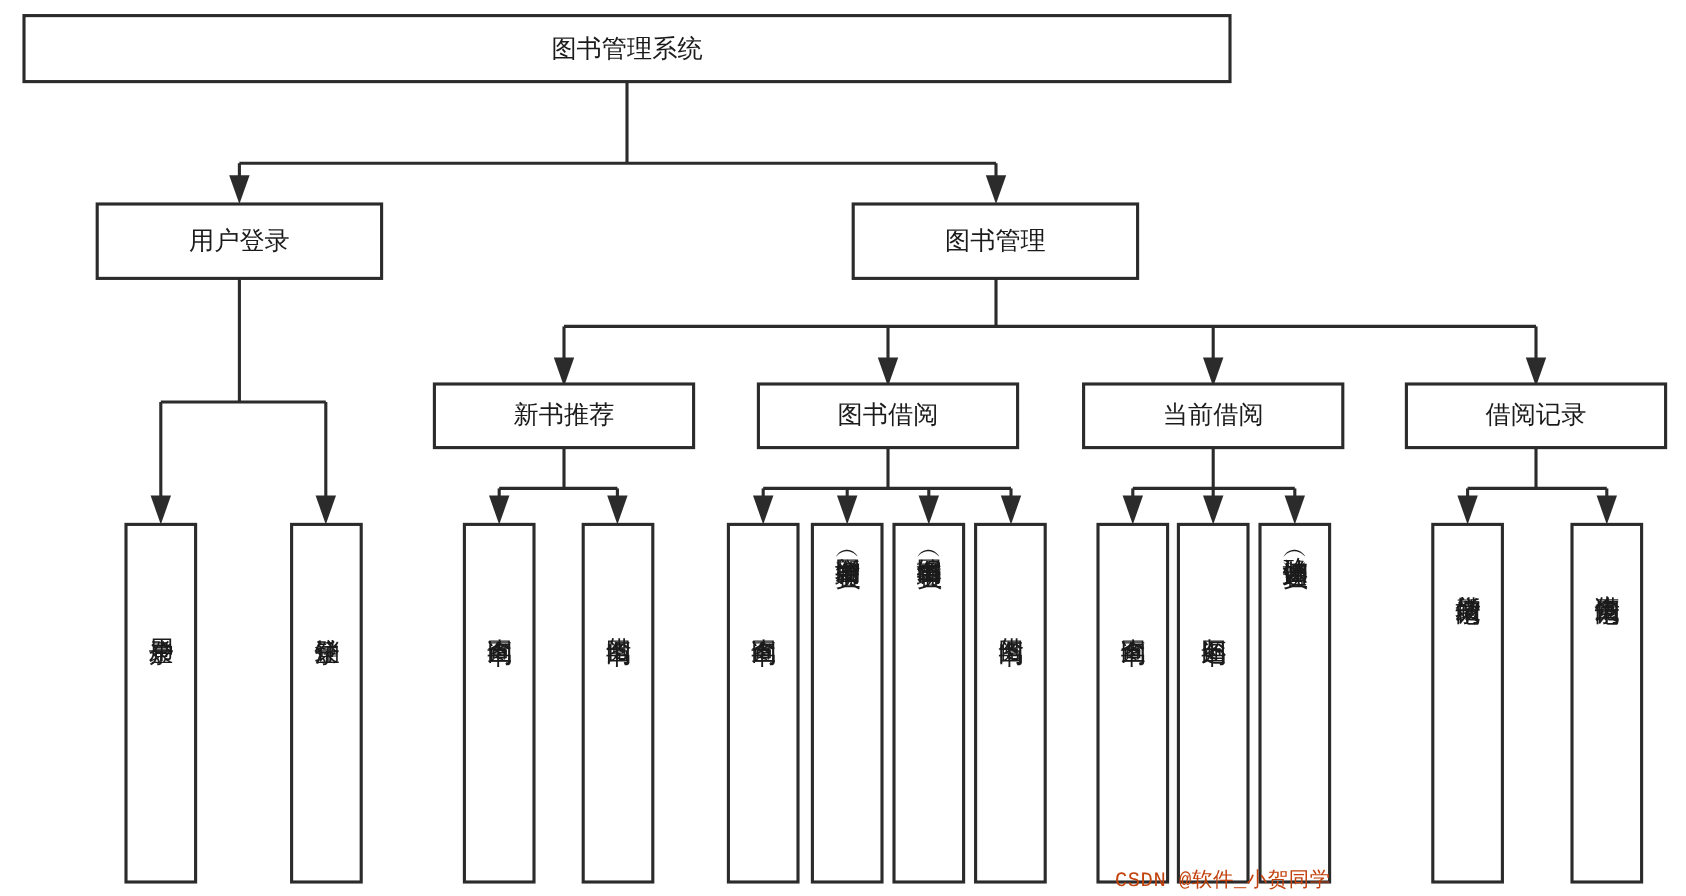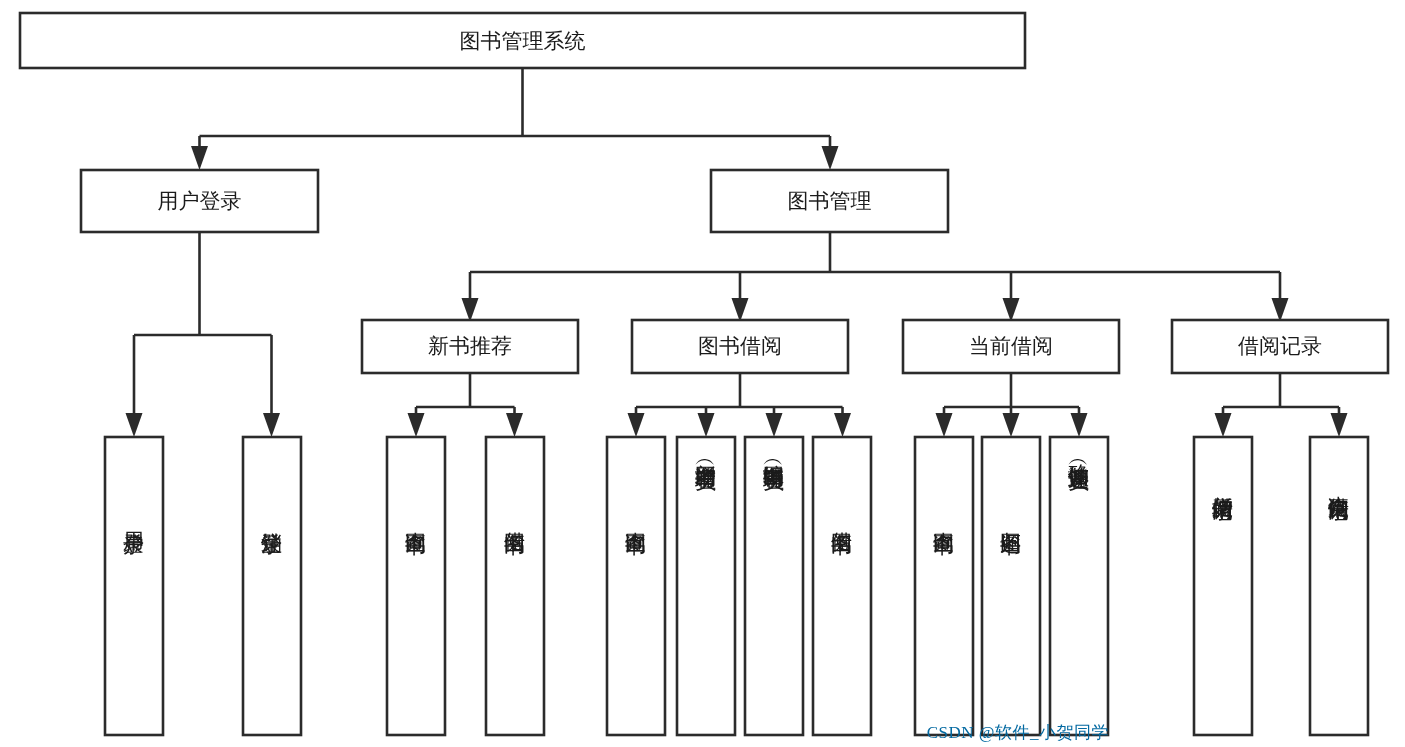--- a/index.html
+++ b/index.html
@@ -51,23 +51,23 @@
     fill: none;
   }
   .arrow-head {
     fill: #2b2b2b;
     stroke: none;
   }
   .watermark {
     position: absolute;
     right: 8px;
     bottom: 3px;
-    font-family: Liberation Serif, serif;
+    font-family: Liberation Mono, monospace;
     font-size: 17px;
-    color: #0369a1;
+    color: #c2410c;
     letter-spacing: 0.5px;
     white-space: nowrap;
     pointer-events: none;
   }
 </style>
 </head>
 <body>
 
 <div id="diagram-root">
 

